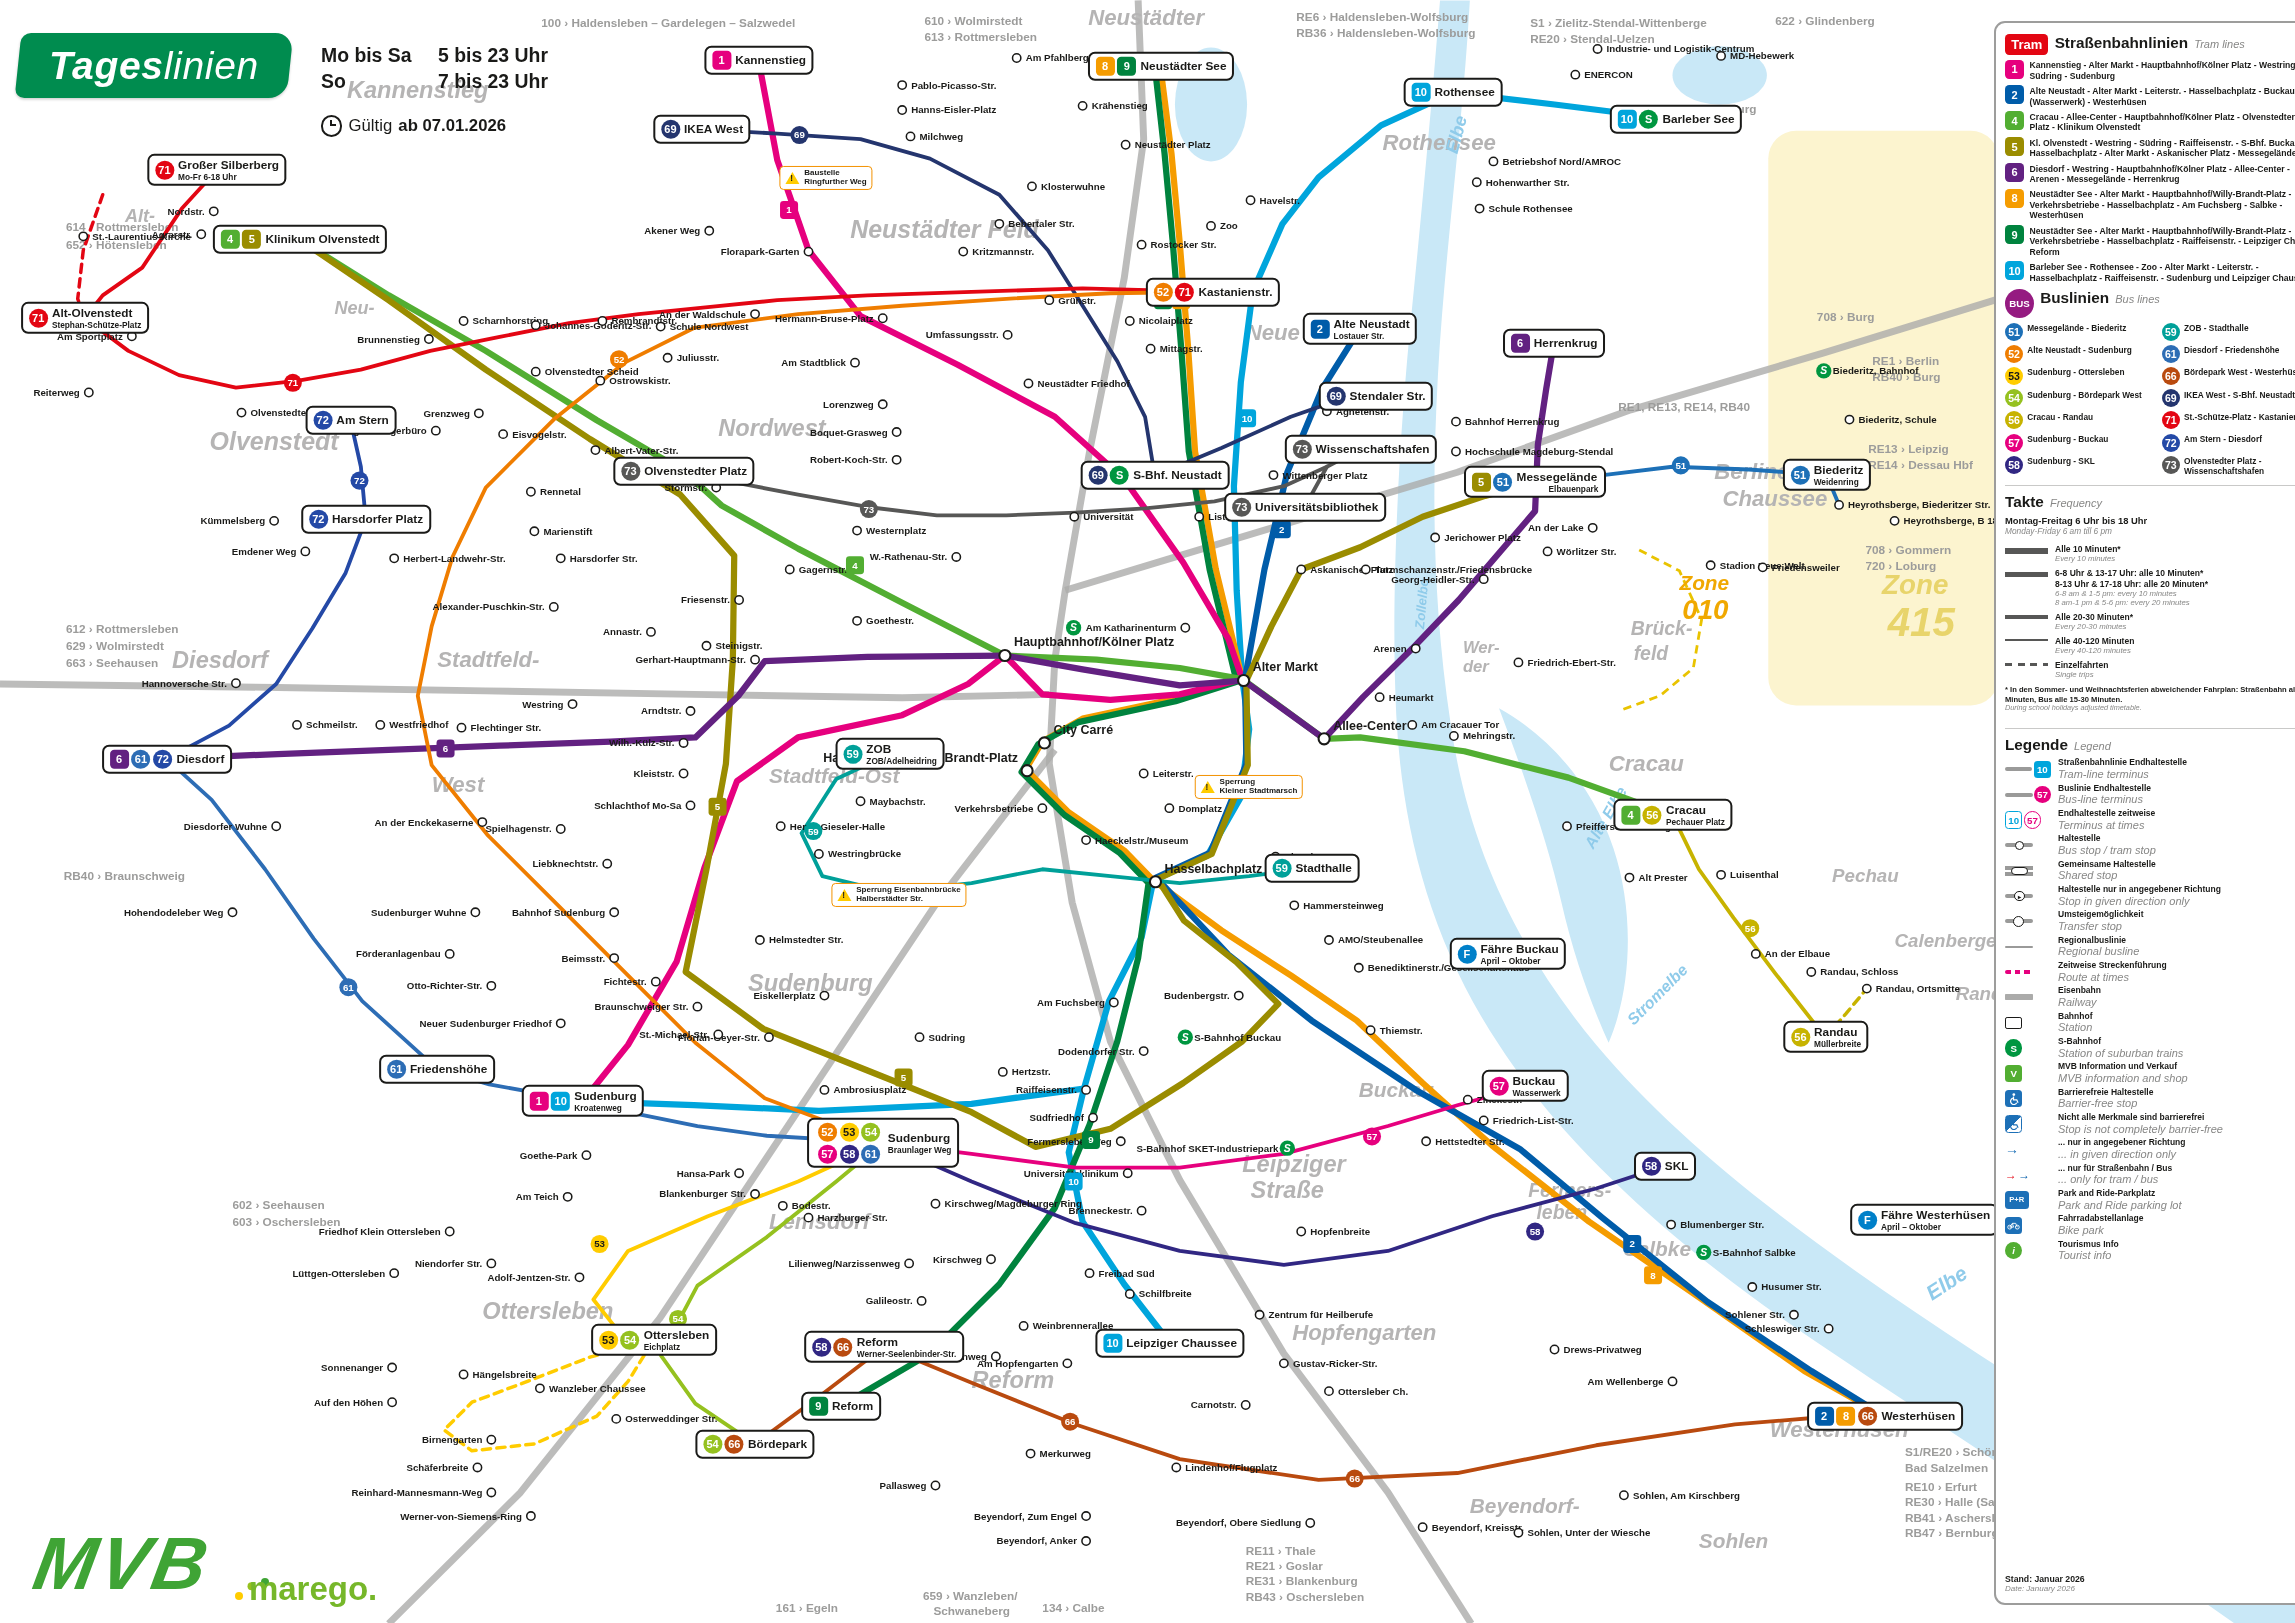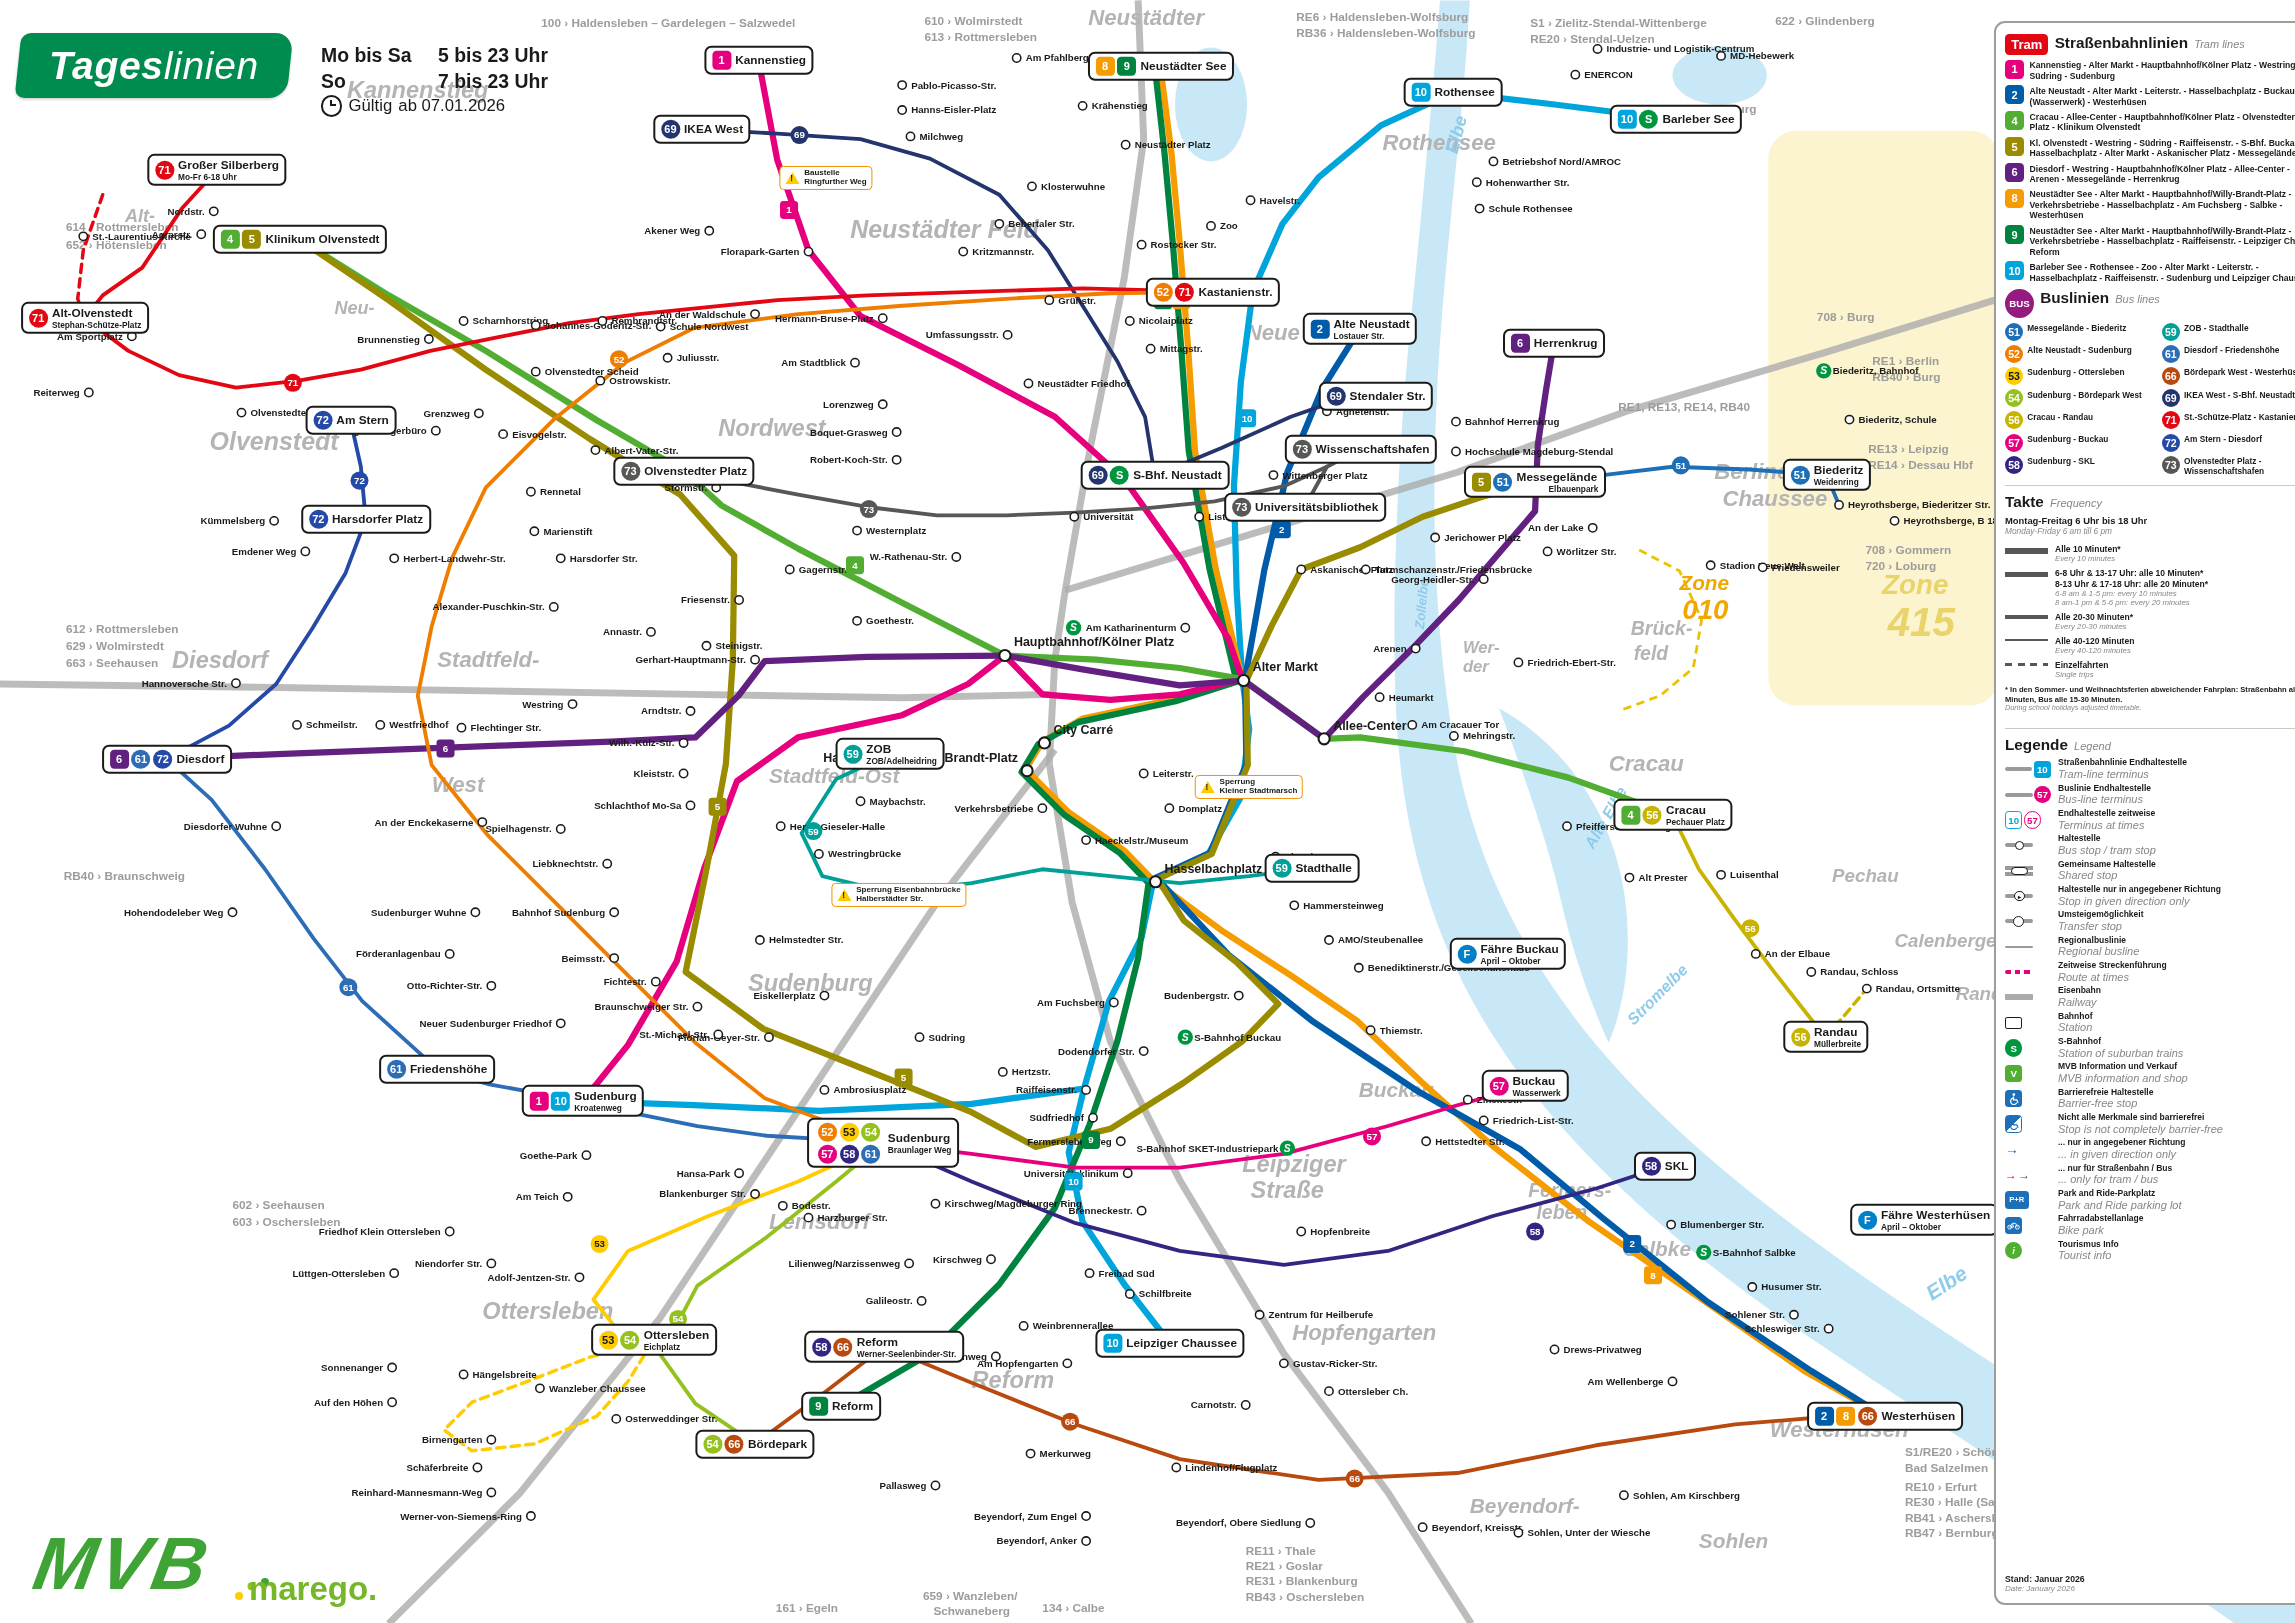--- a/index.html
+++ b/index.html
@@ -31,25 +31,25 @@
   
   .ribbon{position:absolute;left:18px;top:33px;width:272px;height:65px;background:#008C4F;
           border-radius:9.7px 18px 18px 9.7px;transform:skewX(-6deg);display:flex;align-items:center;
           justify-content:center;z-index:6;box-shadow:0 1.4px 2.8px rgba(0,0,0,.2)}
   .ribbon-inner{transform:skewX(6deg);font-style:italic;color:#fff;font-size:39px;letter-spacing:0.7px}
   .t-bold{font-weight:800}
   .t-light{font-weight:300}
   .times{position:absolute;left:321px;top:42px;z-index:6}
   .time-row{display:flex;font-size:19.4px;font-weight:800;line-height:1.35}
   .time-label{width:117px}
-  .valid{display:flex;align-items:center;gap:6.2px;margin-top:1px;font-size:16.7px}
+  .valid{display:flex;align-items:center;gap:6.2px;margin-top:21px;font-size:16.7px}
   .clock{width:17.4px;height:17.4px;border:2.1px solid #1a1a18;border-radius:50%;position:relative;flex:none}
   .clock::before{content:"";position:absolute;left:7px;top:2.8px;width:2.1px;height:5.6px;background:#1a1a18}
   .clock::after{content:"";position:absolute;left:7px;top:7px;width:5.6px;height:2.1px;background:#1a1a18}
-  .valid b{font-weight:400}
+  .valid b{font-weight:700}
 
   
   .mvb-logo{position:absolute;left:35px;top:1527px;font-style:italic;font-weight:900;font-size:74px;
             color:#3FA435;transform:skewX(-10deg);letter-spacing:3.5px;z-index:6;line-height:1}
   .marego-logo{position:absolute;left:235px;top:1570px;font-weight:800;font-size:33px;color:#76B72A;z-index:6}
   .marego-logo::before{content:"";display:inline-block;width:8.3px;height:8.3px;border-radius:50%;
             background:#FFCC00;margin-right:5.6px;box-shadow:12.5px -9.7px 0 #95C11F, 26px -14px 0 #3FA435}
 
   
   .panel{position:absolute;left:1994px;top:21px;width:330px;height:1584px;background:#fff;

